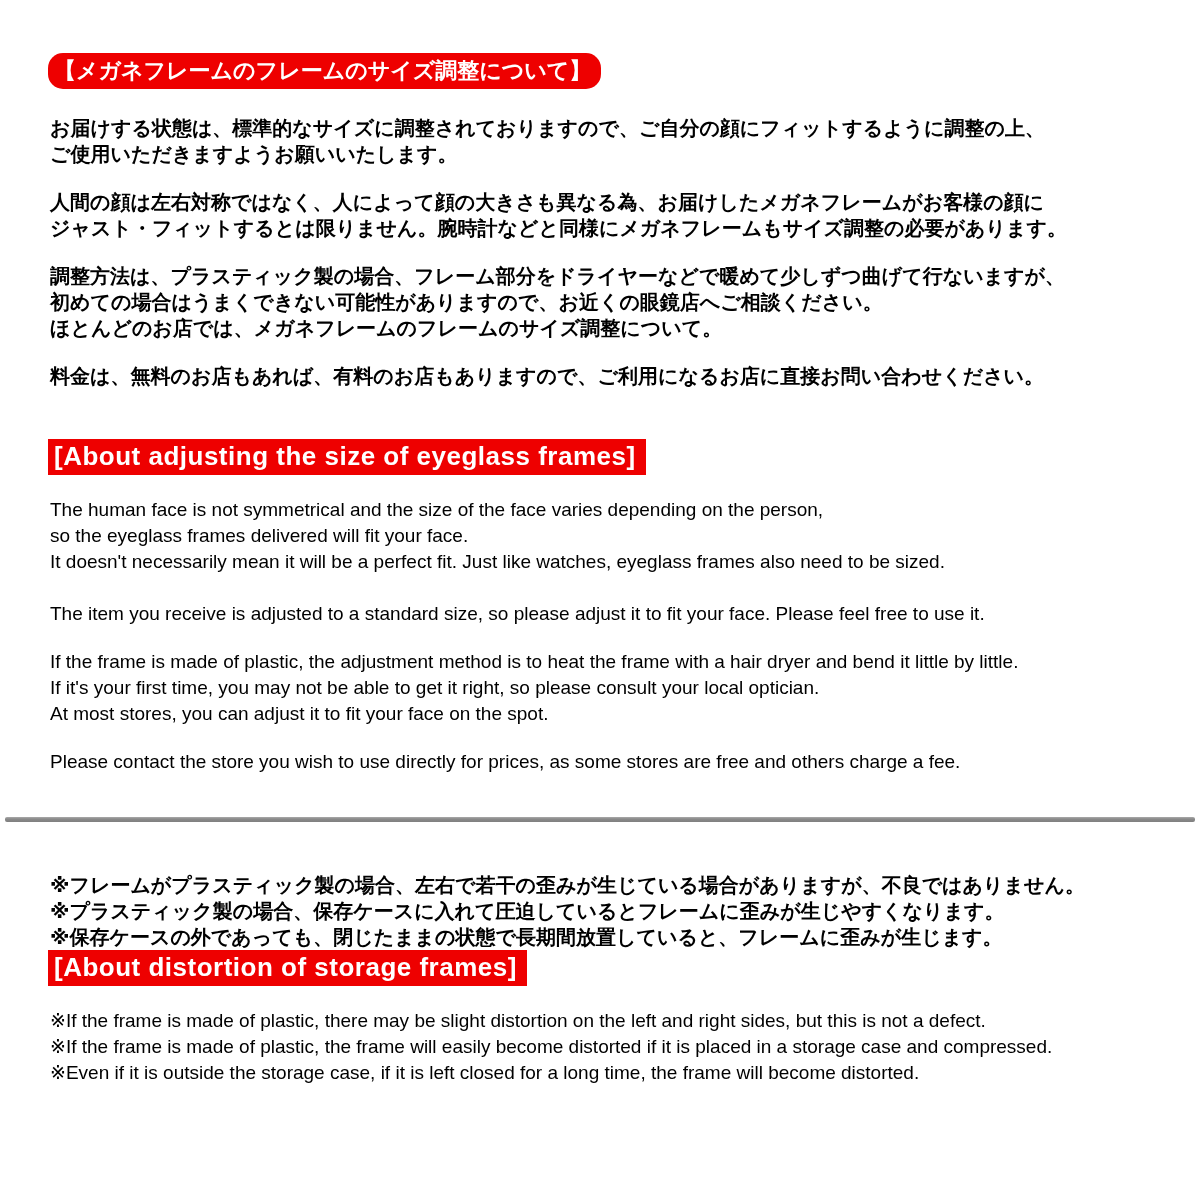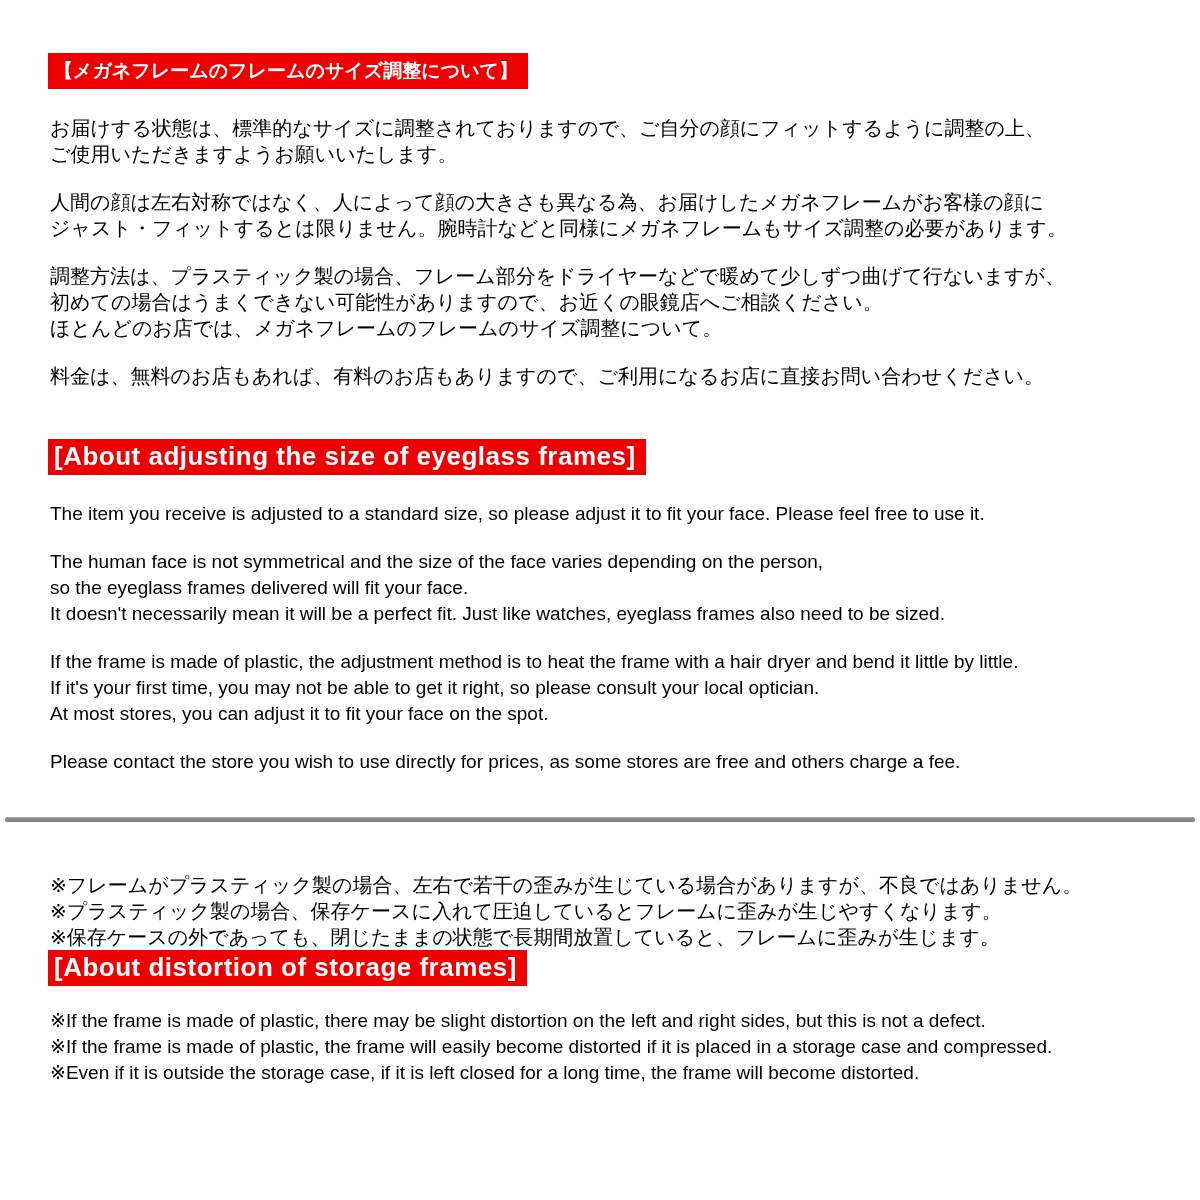--- a/index.html
+++ b/index.html
@@ -19,39 +19,40 @@
   }
   .red-heading {
     display: inline-block;
     background: #ee0000;
     color: #ffffff;
     font-weight: bold;
     margin: 0;
     white-space: pre;
   }
   .red-heading.jp {
-    font-size: 19px;
+    font-size: 22px;
     line-height: 27px;
     padding: 4px 10px 5px 6px;
+    border-radius: 15px;
   }
   .red-heading.en {
     font-size: 26px;
     line-height: 27px;
     padding: 4px 10px 5px 6px;
     letter-spacing: 0.5px;
   }
   .heading-row {
     margin: 0;
   }
   p.body-text {
     margin: 22px 0 0 2px;
     white-space: pre;
     font-size: 20px;
     line-height: 26px;
-    font-weight: 400;
+    font-weight: 700;
   }
   p.body-text.en {
     font-size: 19px;
     font-weight: 400;
   }
   p.first-after-heading {
     margin-top: 26px;
   }
   .gap-before-heading {
     margin-top: 50px;
@@ -83,24 +84,24 @@
 ジャスト・フィットするとは限りません。腕時計などと同様にメガネフレームもサイズ調整の必要があります。</p>
     <p class="body-text jp">調整方法は、プラスティック製の場合、フレーム部分をドライヤーなどで暖めて少しずつ曲げて行ないますが、
 初めての場合はうまくできない可能性がありますので、お近くの眼鏡店へご相談ください。
 ほとんどのお店では、メガネフレームのフレームのサイズ調整について。</p>
     <p class="body-text jp">料金は、無料のお店もあれば、有料のお店もありますので、ご利用になるお店に直接お問い合わせください。</p>
 
     <div class="heading-row gap-before-heading">
       <h2 class="red-heading en">[About adjusting the size of eyeglass frames]</h2>
     </div>
 
-    <p class="body-text en first-after-heading">The item you receive is adjusted to a standard size, so please adjust it to fit your face. Please feel free to use it.</p>
     <p class="body-text en">The human face is not symmetrical and the size of the face varies depending on the person,
 so the eyeglass frames delivered will fit your face.
 It doesn't necessarily mean it will be a perfect fit. Just like watches, eyeglass frames also need to be sized.</p>
+    <p class="body-text en first-after-heading">The item you receive is adjusted to a standard size, so please adjust it to fit your face. Please feel free to use it.</p>
     <p class="body-text en">If the frame is made of plastic, the adjustment method is to heat the frame with a hair dryer and bend it little by little.
 If it's your first time, you may not be able to get it right, so please consult your local optician.
 At most stores, you can adjust it to fit your face on the spot.</p>
     <p class="body-text en">Please contact the store you wish to use directly for prices, as some stores are free and others charge a fee.</p>
   </section>
 
   <hr class="divider">
 
   <section>
 

